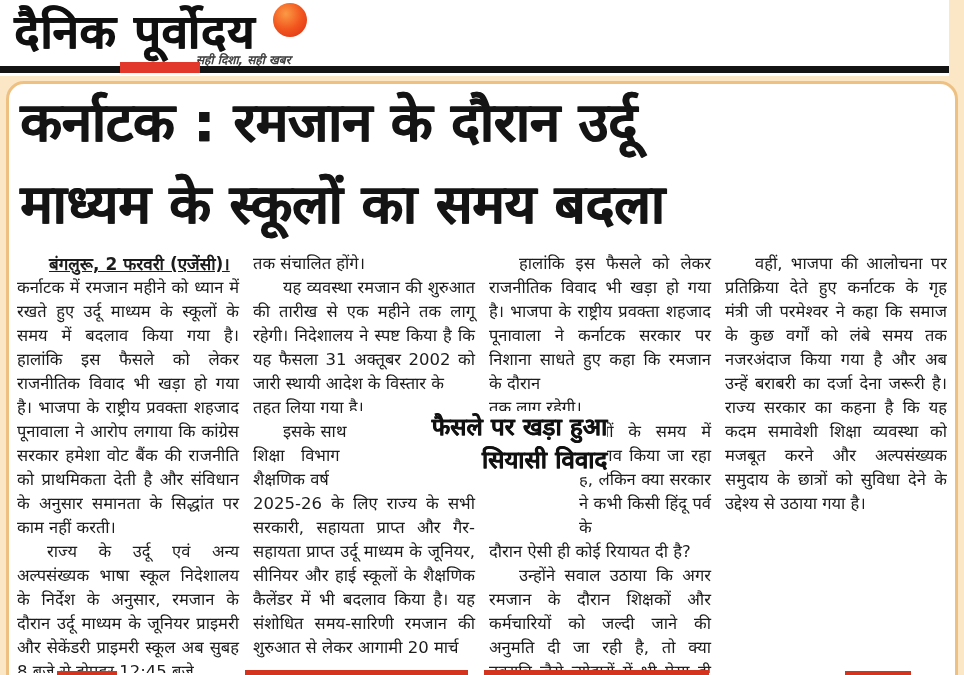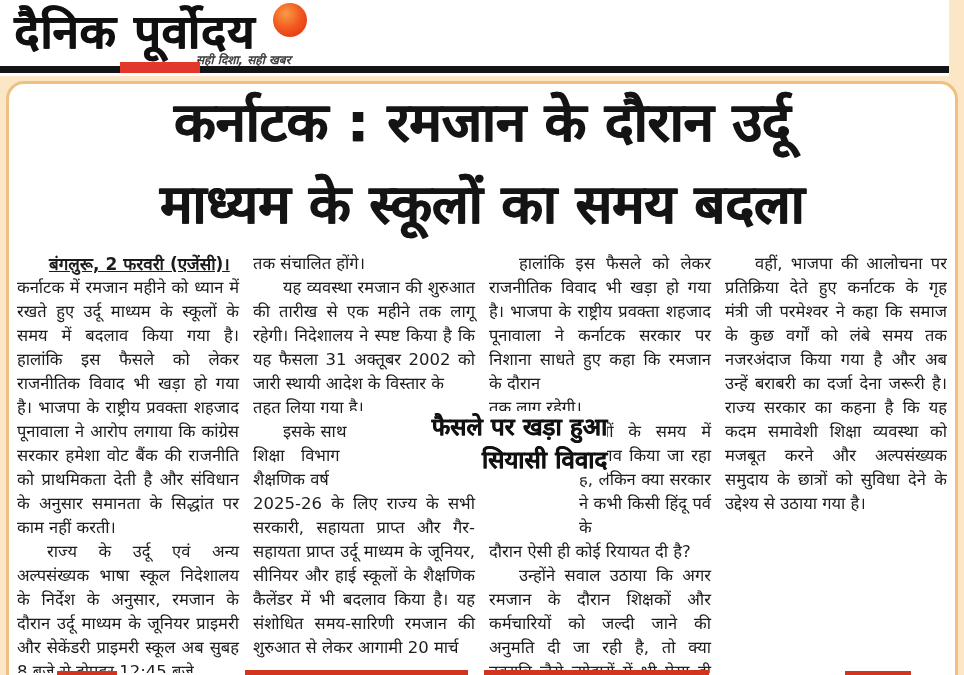--- a/index.html
+++ b/index.html
@@ -28,21 +28,21 @@
   .mast-bar { position:absolute; left:0; right:0; top:66px; height:7px; background:#141414; }
   .mast-badge { position:absolute; left:120px; top:62px; width:80px; height:11px; background:#e2372b; z-index:3; }
 
   
   .article-box {
     position:absolute; left:6px; top:81px; width:952px; height:640px;
     background:#ffffff; border:3px solid #eec183; border-radius:18px; box-sizing:border-box;
   }
   .headline {
     position:absolute; left:20px; right:20px; top:82px; z-index:2;
-    text-align:center; font-weight:900; color:#141414;
+    text-align:left; font-weight:900; color:#141414;
     font-size:54px; line-height:82px; text-shadow:1px 0 0 #141414;
   }
   
   .columns {
     position:absolute; left:17px; right:17px; top:252px; bottom:2px;
     display:flex; gap:14px; overflow:hidden; color:#1c1c1c; z-index:2;
   }
   .col { flex:1 1 0; font-size:16.5px; line-height:24px; text-align:justify; min-width:0; }
   .para { margin:0; }
   .ind { text-indent:30px; }

